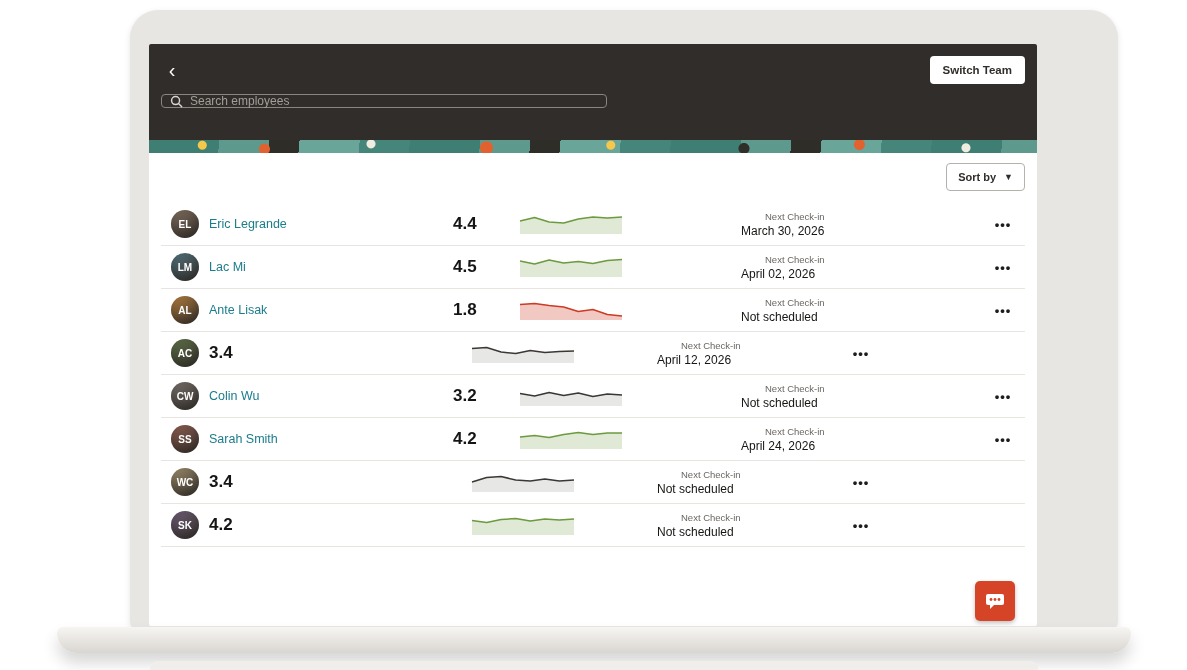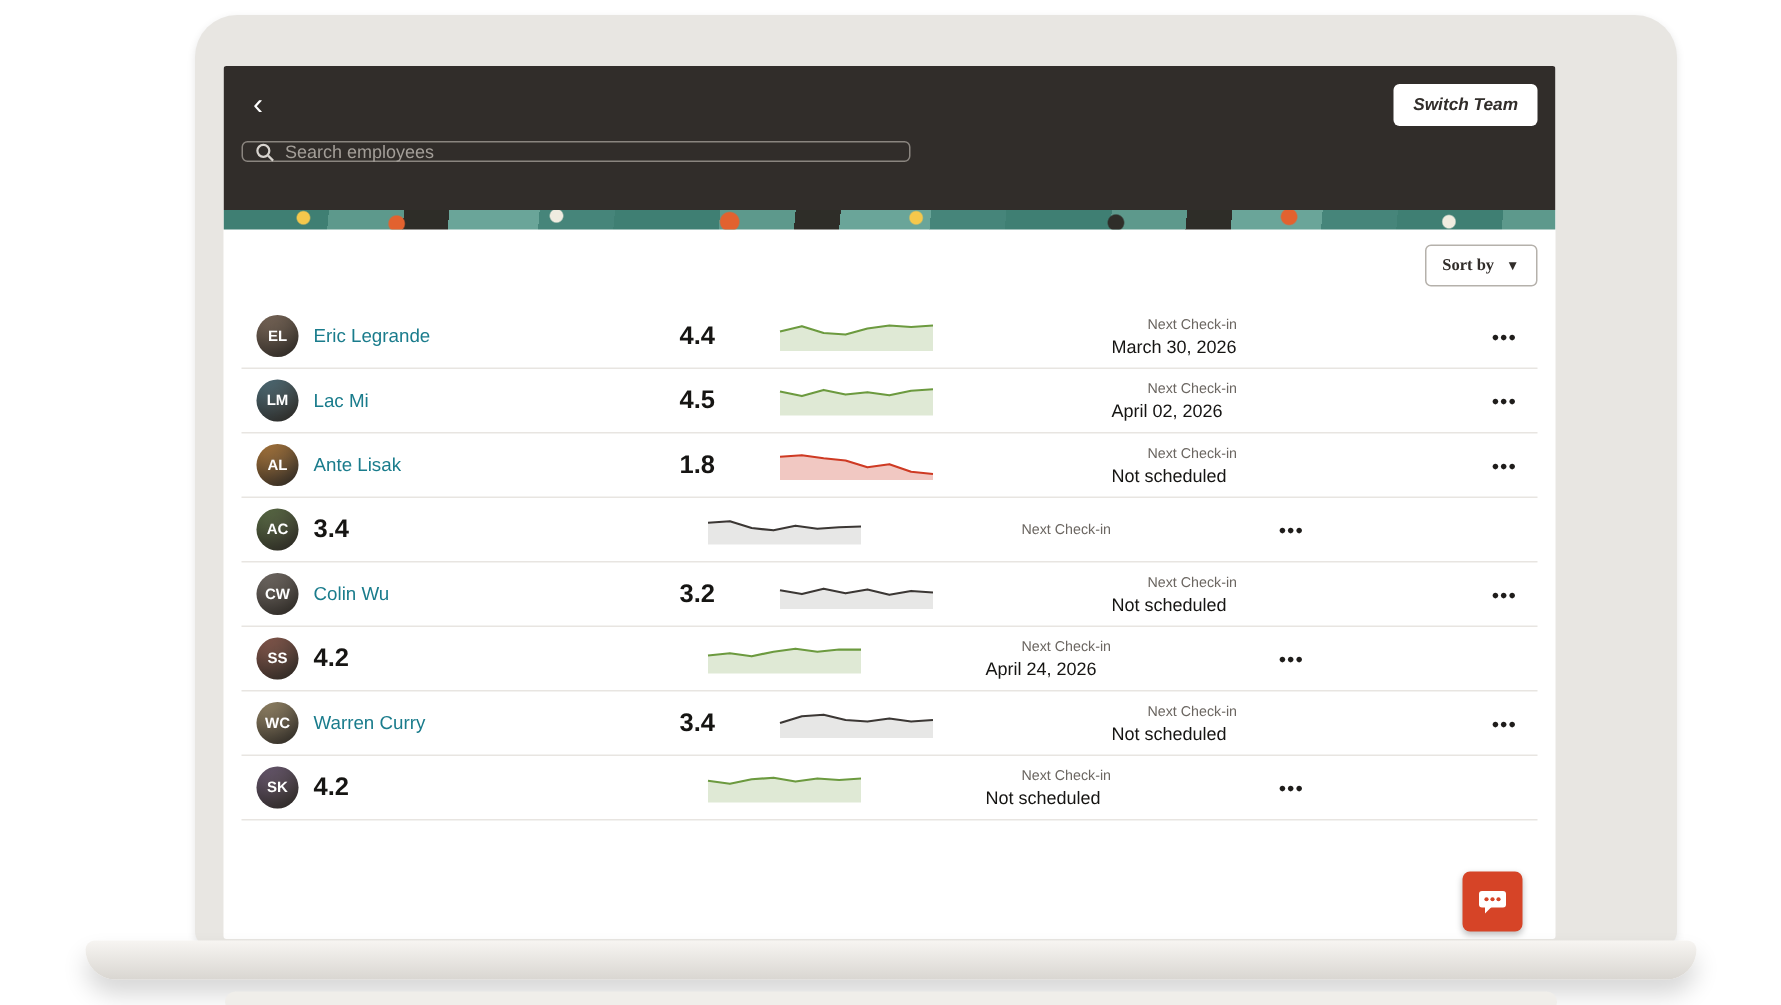--- a/index.html
+++ b/index.html
@@ -22,21 +22,21 @@
   
   .app-header { background:#312d2a; height:96px; padding:12px 12px 0 12px; position:relative; }
   .header-top { display:flex; align-items:flex-start; }
   .back-btn { background:none; border:none; color:#ffffff; font-size:20px; line-height:20px;
               width:22px; height:24px; cursor:pointer; padding:0; margin-top:2px; }
   .title-block { margin-left:8px; }
   .page-title { color:#ffffff; font-size:19px; font-weight:bold; letter-spacing:.2px; }
   .page-subtitle { color:#f1eeea; font-size:11px; margin-top:3px; }
   .switch-team-btn { margin-left:auto; background:#ffffff; color:#312d2a; border:none;
                      font-family:inherit; font-size:11.5px; font-weight:bold;
-                     padding:8px 13px; border-radius:4px; cursor:pointer;font-style:italic; }
+                     padding:8px 13px; border-radius:4px; cursor:pointer; }
   .search-box { margin-top:10px; width:446px; height:14px; border:1px solid #8a857f;
                 border-radius:4px; display:flex; align-items:center; padding:0 8px; gap:7px; }
   .search-box input { background:transparent; border:none; outline:none; color:#ffffff;
                       font-family:inherit; font-size:12px; width:100%; }
   .search-box input::placeholder { color:#a39e98; }
 
   
   .banner { height:13px;
     background:
       radial-gradient(circle at 6% 40%,  #f5c84c 0 4px, transparent 5px),
@@ -46,21 +46,21 @@
       radial-gradient(circle at 52% 40%, #f5c84c 0 4px, transparent 5px),
       radial-gradient(circle at 67% 65%, #2f2e29 0 5px, transparent 6px),
       radial-gradient(circle at 80% 35%, #e2622f 0 5px, transparent 6px),
       radial-gradient(circle at 92% 60%, #f0ece0 0 4px, transparent 5px),
       repeating-linear-gradient(95deg, #3f7f73 0 70px, #5d998c 70px 120px,
         #2e2d28 120px 150px, #6aa599 150px 210px, #46857a 210px 260px);
   }
 
   
   .main { position:relative; height:473px; }
-  .toolbar { display:flex; justify-content:flex-end; padding:10px 12px 0 12px;font-family:Liberation Serif, serif; }
+  .toolbar { display:flex; justify-content:flex-end; padding:10px 12px 0 12px; }
   .sort-btn { display:flex; align-items:center; gap:8px; background:#ffffff;
               border:1px solid #b5b1ab; border-radius:4px; padding:7px 11px;
               font-family:inherit; font-size:11px; font-weight:bold; color:#312d2a; cursor:pointer; }
   .sort-caret { font-size:9px; line-height:9px; }
 
   .employee-list { margin:12px 12px 0 12px; }
   .employee-row { display:grid;
                   grid-template-columns:48px 244px 48px 156px 1fr 240px 44px;
                   align-items:center; height:43px; border-bottom:1px solid #e8e5e1; }
   .avatar { width:28px; height:28px; border-radius:50%; color:#ffffff; font-size:10px;
@@ -173,20 +173,21 @@
     <div class="emp-score">3.4</div>
     <div class="spark-wrap">
       <svg width="108" height="26" viewBox="0 0 108 26">
                   <polygon points="3.0,8.5 17.6,7.5 32.1,12.0 46.7,13.5 61.3,10.5 75.9,12.5 90.4,11.5 105.0,11.0 105.0,23 3.0,23" fill="#3b3734" fill-opacity="0.12"></polygon>
                   <polyline points="3.0,8.5 17.6,7.5 32.1,12.0 46.7,13.5 61.3,10.5 75.9,12.5 90.4,11.5 105.0,11.0" fill="none" stroke="#3b3734" stroke-width="1.5" stroke-linejoin="round"></polyline>
                 </svg>
     </div>
     <div></div>
     <div class="checkin">
       <div class="label">Next Check-in</div>
+      <div class="value">April 12, 2026</div>
     </div>
     <button class="row-menu-btn">•••</button>
   </div>
 
   <div class="employee-row">
     <div class="avatar" style="background: linear-gradient(145deg, rgb(116, 109, 104), rgb(58, 53, 47));">CW</div>
     <a class="emp-name">Colin Wu</a>
     <div class="emp-score">3.2</div>
     <div class="spark-wrap">
       <svg width="108" height="26" viewBox="0 0 108 26">
@@ -197,38 +198,38 @@
     <div></div>
     <div class="checkin">
       <div class="label">Next Check-in</div>
       <div class="value">Not scheduled</div>
     </div>
     <button class="row-menu-btn">•••</button>
   </div>
 
   <div class="employee-row">
     <div class="avatar" style="background: linear-gradient(145deg, rgb(138, 90, 78), rgb(58, 53, 47));">SS</div>
+    <a class="emp-name">Sarah Smith</a>
     <div class="emp-score">4.2</div>
     <div class="spark-wrap">
       <svg width="108" height="26" viewBox="0 0 108 26">
                   <polygon points="3.0,11.0 17.6,9.5 32.1,11.5 46.7,8.5 61.3,6.5 75.9,8.5 90.4,7.0 105.0,7.0 105.0,23 3.0,23" fill="#6c9a3f" fill-opacity="0.22"></polygon>
                   <polyline points="3.0,11.0 17.6,9.5 32.1,11.5 46.7,8.5 61.3,6.5 75.9,8.5 90.4,7.0 105.0,7.0" fill="none" stroke="#6c9a3f" stroke-width="1.5" stroke-linejoin="round"></polyline>
                 </svg>
     </div>
     <div></div>
     <div class="checkin">
       <div class="label">Next Check-in</div>
       <div class="value">April 24, 2026</div>
     </div>
     <button class="row-menu-btn">•••</button>
   </div>
 
   <div class="employee-row">
     <div class="avatar" style="background: linear-gradient(145deg, rgb(154, 138, 106), rgb(58, 53, 47));">WC</div>
-    <a class="emp-name">Warren Curry</a>
     <div class="emp-score">3.4</div>
     <div class="spark-wrap">
       <svg width="108" height="26" viewBox="0 0 108 26">
                   <polygon points="3.0,13.0 17.6,8.5 32.1,7.5 46.7,11.0 61.3,12.0 75.9,10.0 90.4,12.0 105.0,11.0 105.0,23 3.0,23" fill="#3b3734" fill-opacity="0.12"></polygon>
                   <polyline points="3.0,13.0 17.6,8.5 32.1,7.5 46.7,11.0 61.3,12.0 75.9,10.0 90.4,12.0 105.0,11.0" fill="none" stroke="#3b3734" stroke-width="1.5" stroke-linejoin="round"></polyline>
                 </svg>
     </div>
     <div></div>
     <div class="checkin">
       <div class="label">Next Check-in</div>

